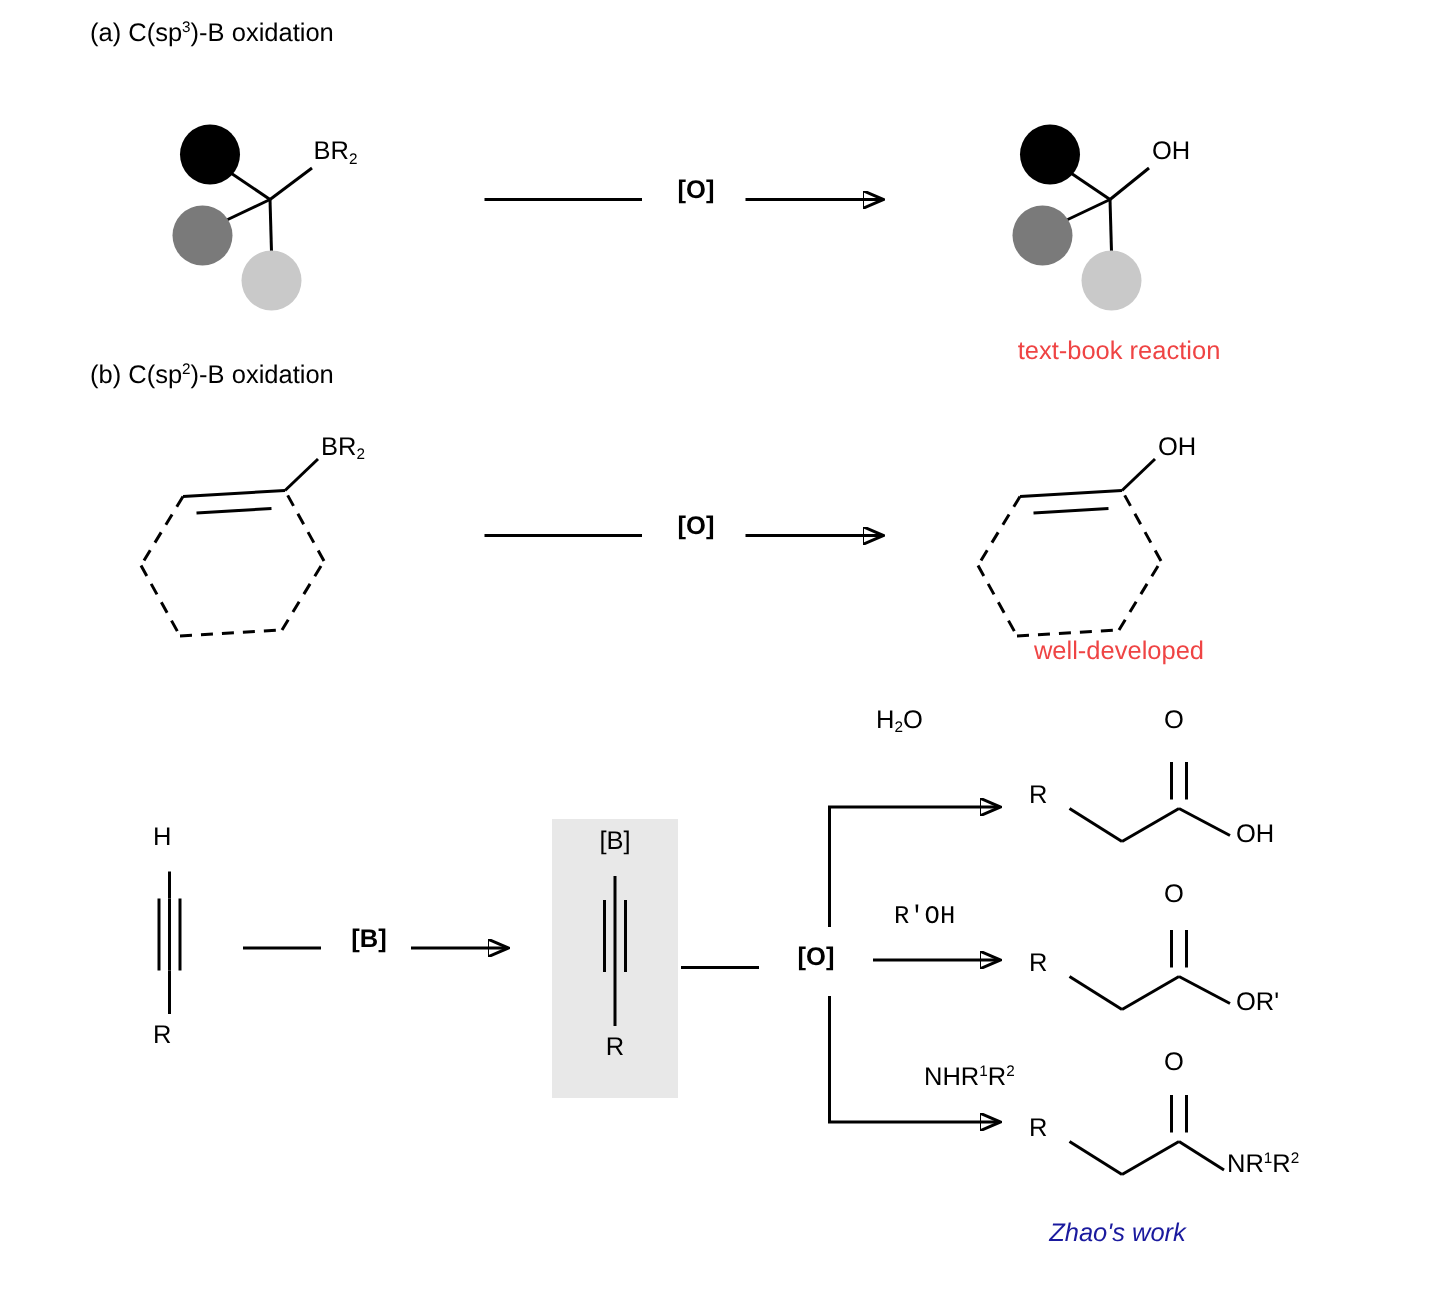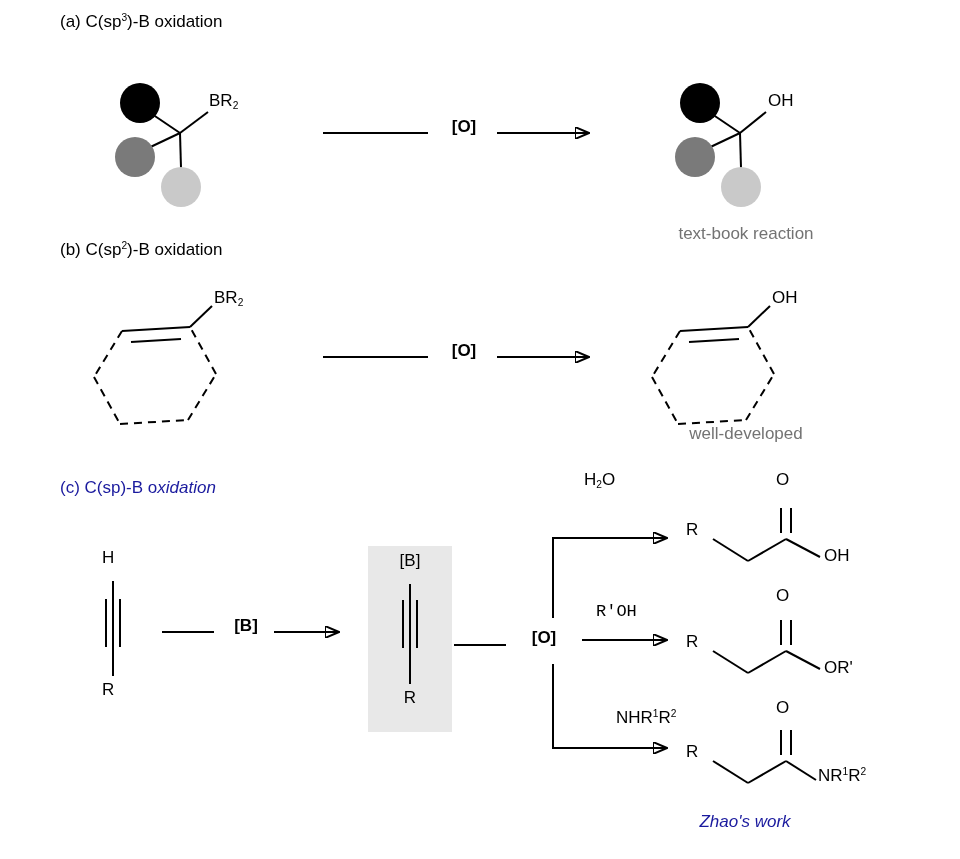--- a/index.html
+++ b/index.html
@@ -5,21 +5,21 @@
   * { margin:0; padding:0; box-sizing:border-box; }
   html,body { background:#ffffff; }
   body { font-family:"Liberation Sans","DejaVu Sans",sans-serif; }
   .canvas { position:relative; width:960px; height:859px; background:#ffffff; overflow:hidden; }
   .gfx { position:absolute; left:0; top:0; }
   .gfx line, .gfx path { stroke:#000000; stroke-width:2; fill:none; }
   .gfx .dash { stroke-dasharray:8 6; }
   .lbl { position:absolute; font-size:17px; color:#000000; white-space:nowrap; line-height:1.16; }
   .bold { font-weight:bold; }
   .center { text-align:center; }
-  .red { color:#737373; }
+  .red { color:#ef4444; }
   .blue { color:#1a1a9e; }
   .it { font-style:italic; }
   .sup { font-size:60%; position:relative; top:-0.55em; }
   .sub { font-size:60%; position:relative; top:0.25em; }
 </style>
 </head>
 <body>
 
 <div class="canvas">
 
@@ -153,21 +153,20 @@
   <div class="lbl" style="left:60px; top:240px;"><span>(b) C(sp</span><span class="sup">2</span><span>)-B oxidation</span></div>
 
   <div class="lbl" style="left:214px; top:288px;"><span>BR</span><span class="sub">2</span></div>
 
   <div class="lbl bold center" style="left:436px; top:341px; width:56px;"><span>[O]</span></div>
 
   <div class="lbl" style="left:772px; top:288px;"><span>OH</span></div>
 
   <div class="lbl red center" style="left:630px; top:424px; width:232px;"><span>well-developed</span></div>
 
-  <div class="lbl blue" style="left:60px; top:478px;"><span>(c) C(sp)-B o</span><span class="it">xidation</span></div>
 
   <div class="lbl" style="left:102px; top:548px;"><span>H</span></div>
   <div class="lbl" style="left:102px; top:680px;"><span>R</span></div>
 
   <div class="lbl bold center" style="left:218px; top:616px; width:56px;"><span>[B]</span></div>
 
   <div class="lbl center" style="left:368px; top:551px; width:84px;"><span>[B]</span></div>
   <div class="lbl center" style="left:368px; top:688px; width:84px;"><span>R</span></div>
 
   <div class="lbl bold center" style="left:514px; top:628px; width:60px;"><span>[O]</span></div>

